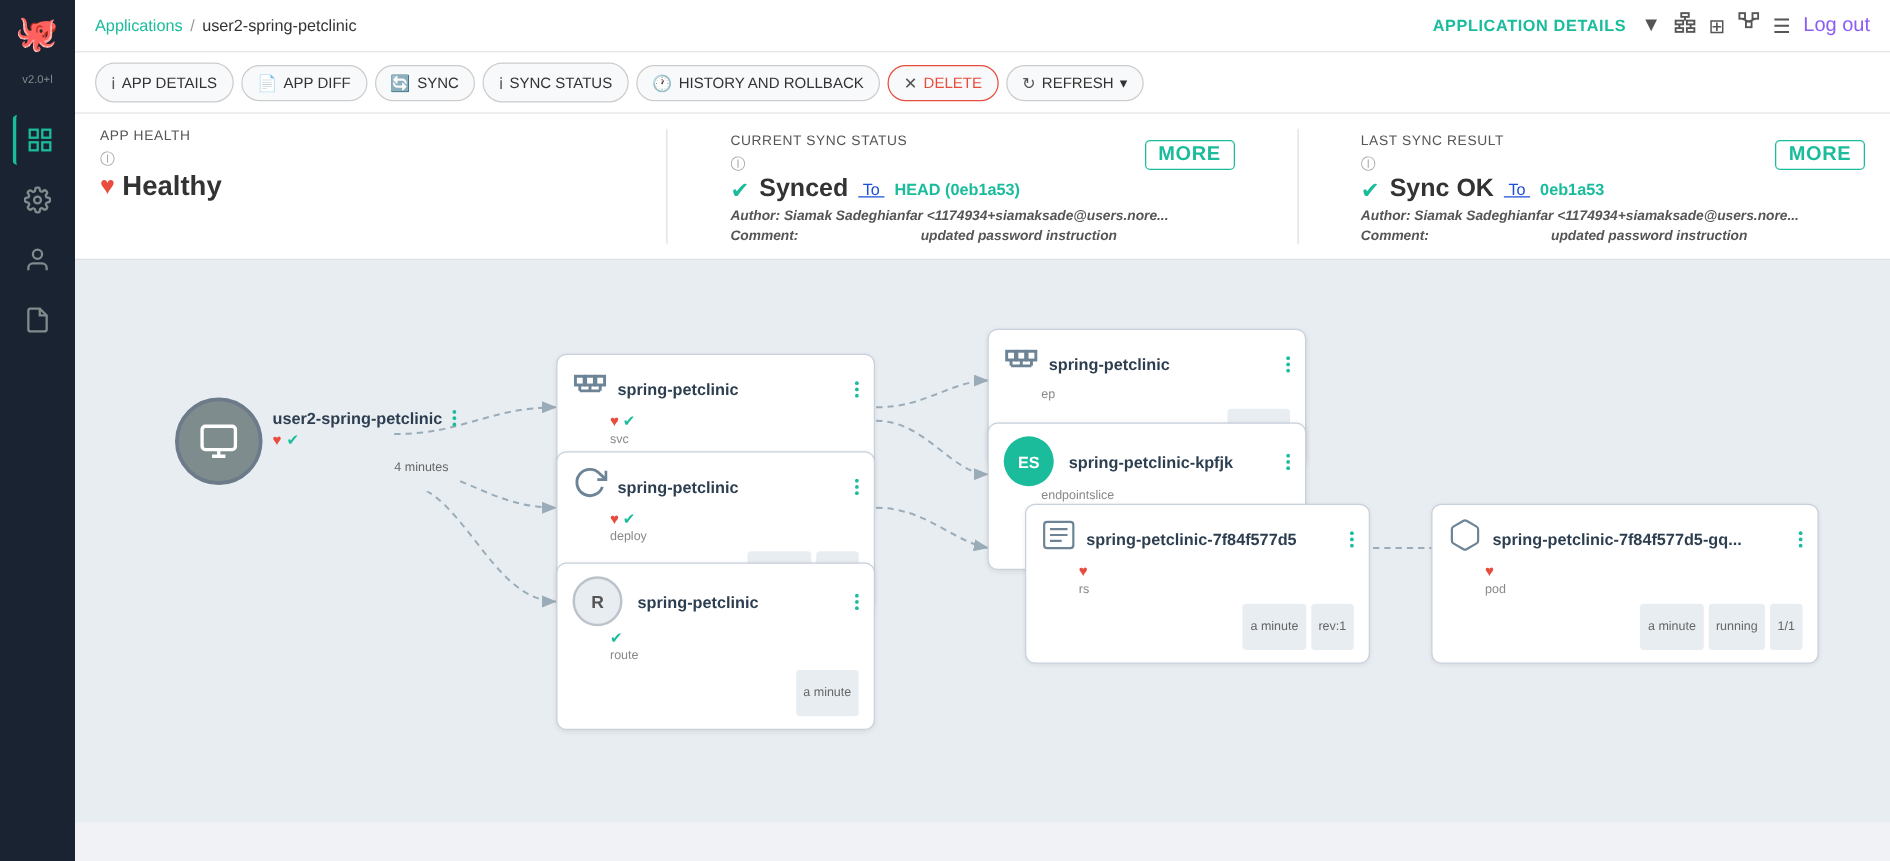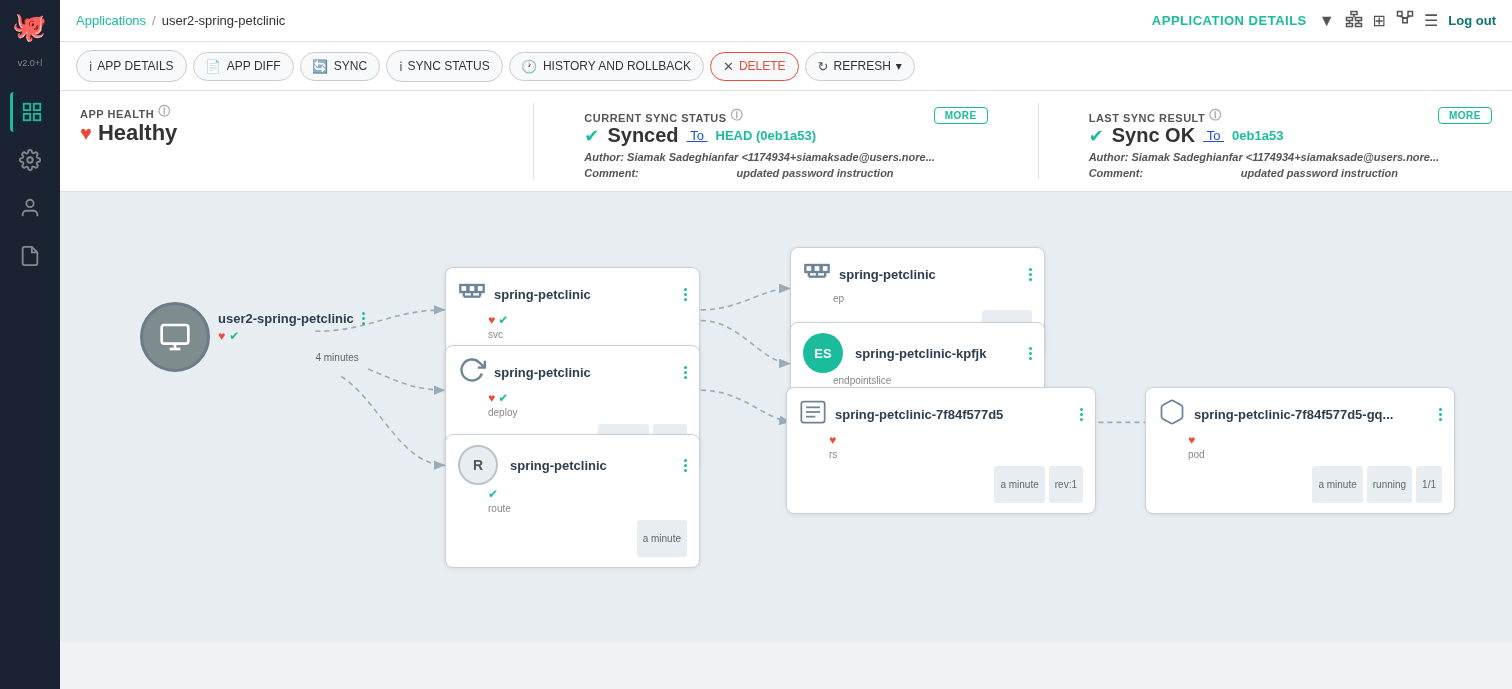--- a/index.html
+++ b/index.html
@@ -29,54 +29,54 @@
       justify-content: space-between; border-bottom: 1px solid #e0e0e0; height: 42px;
     }
     .breadcrumb { display: flex; align-items: center; gap: 6px; }
     .breadcrumb-link { color: #1abc9c; cursor: pointer; font-size: 13px; font-weight: 500; }
     .breadcrumb-sep { color: #999; }
     .breadcrumb-current { color: #333; font-size: 13px; }
     .app-details-title { color: #1abc9c; font-weight: 700; font-size: 13px; letter-spacing: 0.5px; }
     .topbar-right { display: flex; align-items: center; gap: 12px; }
     .topbar-icons { display: flex; gap: 10px; align-items: center; }
     .topbar-icon { color: #555; cursor: pointer; font-size: 16px; }
-    .logout-btn { color: #0f766e; font-weight: 700; cursor: pointer; font-size: 13px; }
+    .logout-btn { color: #8b5cf6; font-weight: 400; cursor: pointer; font-size: 16px; }
 
     
     .toolbar {
       background: #fff; padding: 8px 16px; display: flex; align-items: center; gap: 6px;
       border-bottom: 1px solid #e0e0e0;
     }
     .btn {
       display: flex; align-items: center; gap: 5px; padding: 6px 12px; border-radius: 20px;
       border: 1px solid #ccc; background: #f8f9fa; cursor: pointer; font-size: 12px;
       color: #333; font-weight: 500;
     }
     .btn-icon { font-size: 13px; color: #555; }
     .btn-delete { border-color: #e74c3c; color: #e74c3c; }
 
     
     .status-panel {
       background: #fff; padding: 12px 20px; display: flex; align-items: flex-start;
       gap: 40px; border-bottom: 1px solid #e0e0e0;
     }
     .status-section { flex: 1; }
-    .status-label { font-size: 11px; font-weight: 700; color: #555; text-transform: uppercase; letter-spacing: 0.5px; display: flex; align-items: flex-end; gap: 4px; }
+    .status-label { font-size: 11px; font-weight: 400; color: #555; text-transform: uppercase; letter-spacing: 0.5px; display: flex; align-items: flex-start; gap: 4px; flex-direction: column; }
     .status-label .info-icon { color: #aaa; font-size: 12px; }
     .status-value-row { display: flex; align-items: center; justify-content: space-between; margin-top: 4px; }
     .health-healthy { display: flex; align-items: center; gap: 6px; font-size: 22px; font-weight: 600; color: #333; }
     .heart-icon { color: #e74c3c; font-size: 20px; }
     .sync-status-row { display: flex; align-items: center; gap: 8px; }
     .sync-check { color: #1abc9c; font-size: 18px; }
     .sync-text { font-size: 20px; font-weight: 600; color: #333; }
     .to-text { font-size: 13px; color: #1d4ed8; text-decoration: underline; }
     .commit-link { color: #1abc9c; font-weight: 600; }
     .more-btn {
       border: 1.5px solid #1abc9c; color: #1abc9c; background: #fff; padding: 2px 10px;
-      border-radius: 4px; font-size: 10px; font-weight: 700; cursor: pointer; letter-spacing: 0.5px;
+      border-radius: 4px; font-size: 16px; font-weight: 700; cursor: pointer; letter-spacing: 0.5px;
     }
     .meta-row { margin-top: 4px; font-size: 11px; color: #555; font-style: italic; }
     .meta-row span { font-weight: 600; }
     .succeeded-text { font-size: 11px; color: #777; margin-top: 2px; }
     .divider { width: 1px; background: #e0e0e0; margin: 0 10px; align-self: stretch; }
 
     
     .graph-area {
       position: relative; background: #e8edf2; min-height: 450px; overflow: hidden;
       padding: 20px;
@@ -461,21 +461,21 @@
             <div class="node-dot"></div>
             <div class="node-dot"></div>
           </div>
       </div>
       <div class="node-type-label">endpointslice</div>
       <div class="node-footer">
         <span class="node-tag">a minute</span>
       </div>
     </div>
 
-    <div class="node-card" style="left: 726px; top: 195px; width: 310px;">
+    <div class="node-card" style="left: 760px; top: 195px; width: 276px;">
       <div class="node-card-header">
         <div style="color: #6c8496; font-size: 20px;">
           <svg width="28" height="28" viewBox="0 0 24 24" fill="none" stroke="currentColor" stroke-width="1.5">
               <rect x="2" y="3" width="20" height="18" rx="2"></rect>
               <line x1="6" y1="8" x2="18" y2="8"></line>
               <line x1="6" y1="12" x2="18" y2="12"></line>
               <line x1="6" y1="16" x2="14" y2="16"></line>
             </svg>
         </div>
         <span class="node-name">spring-petclinic-7f84f577d5</span>

